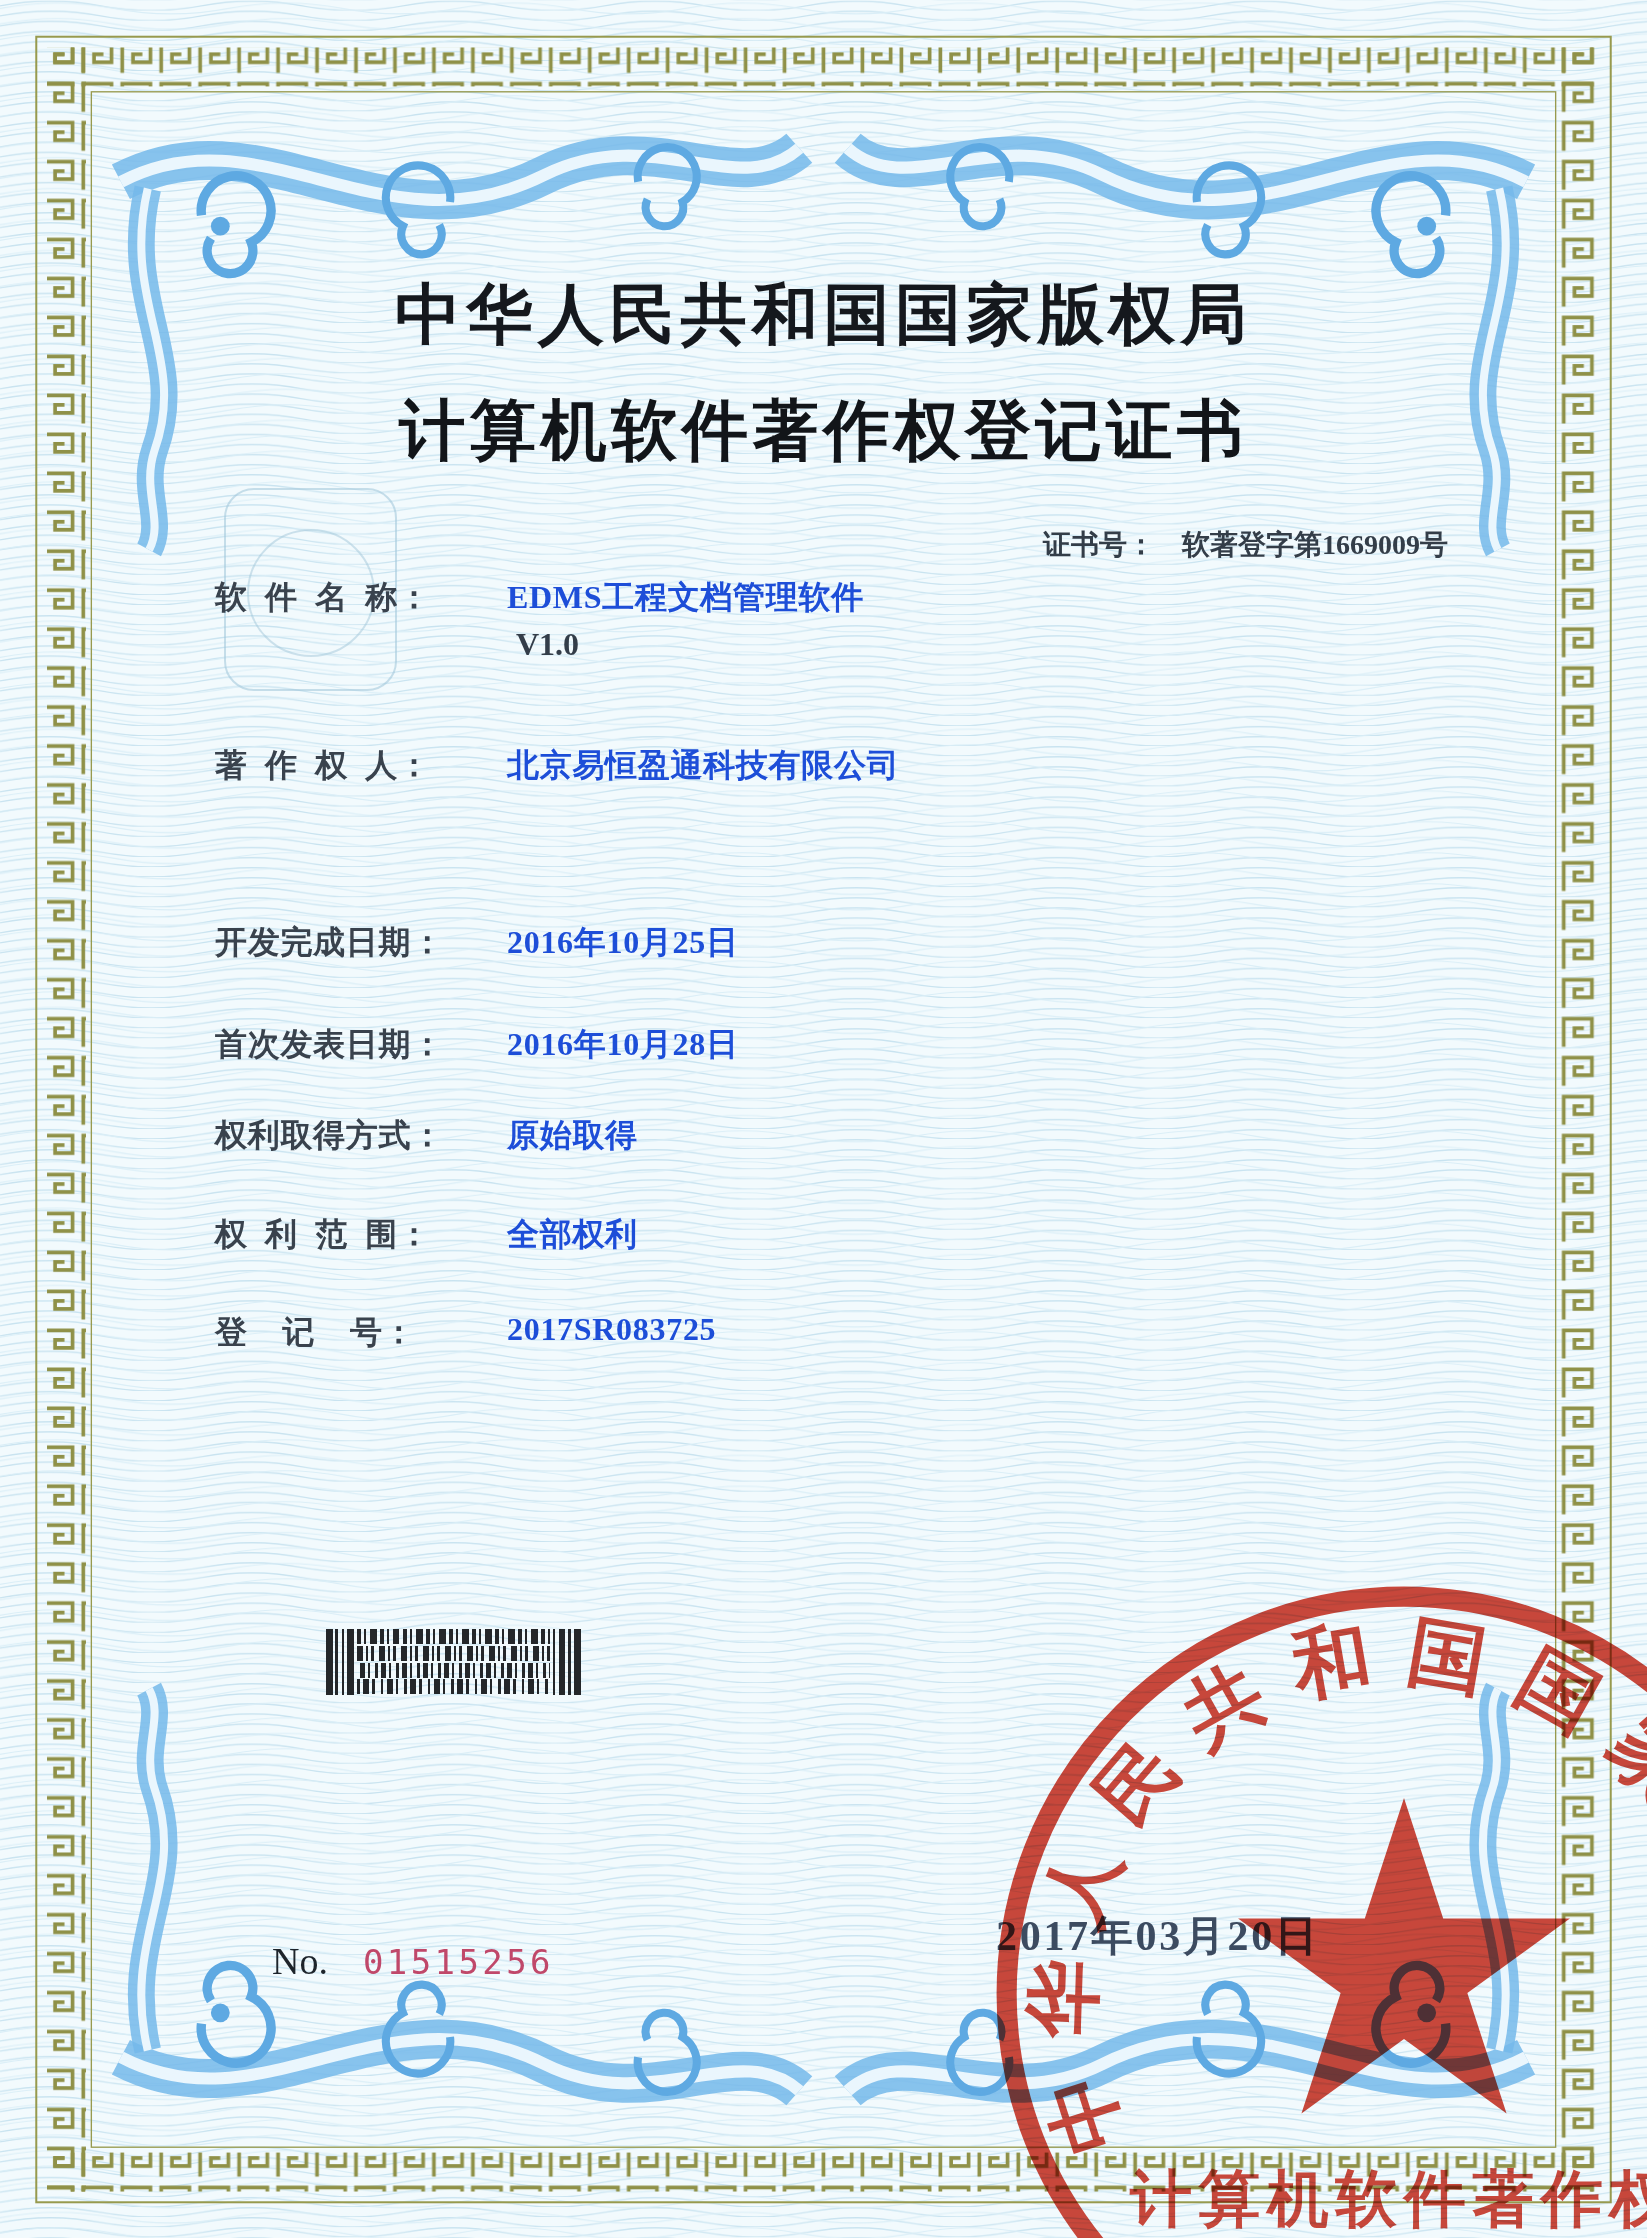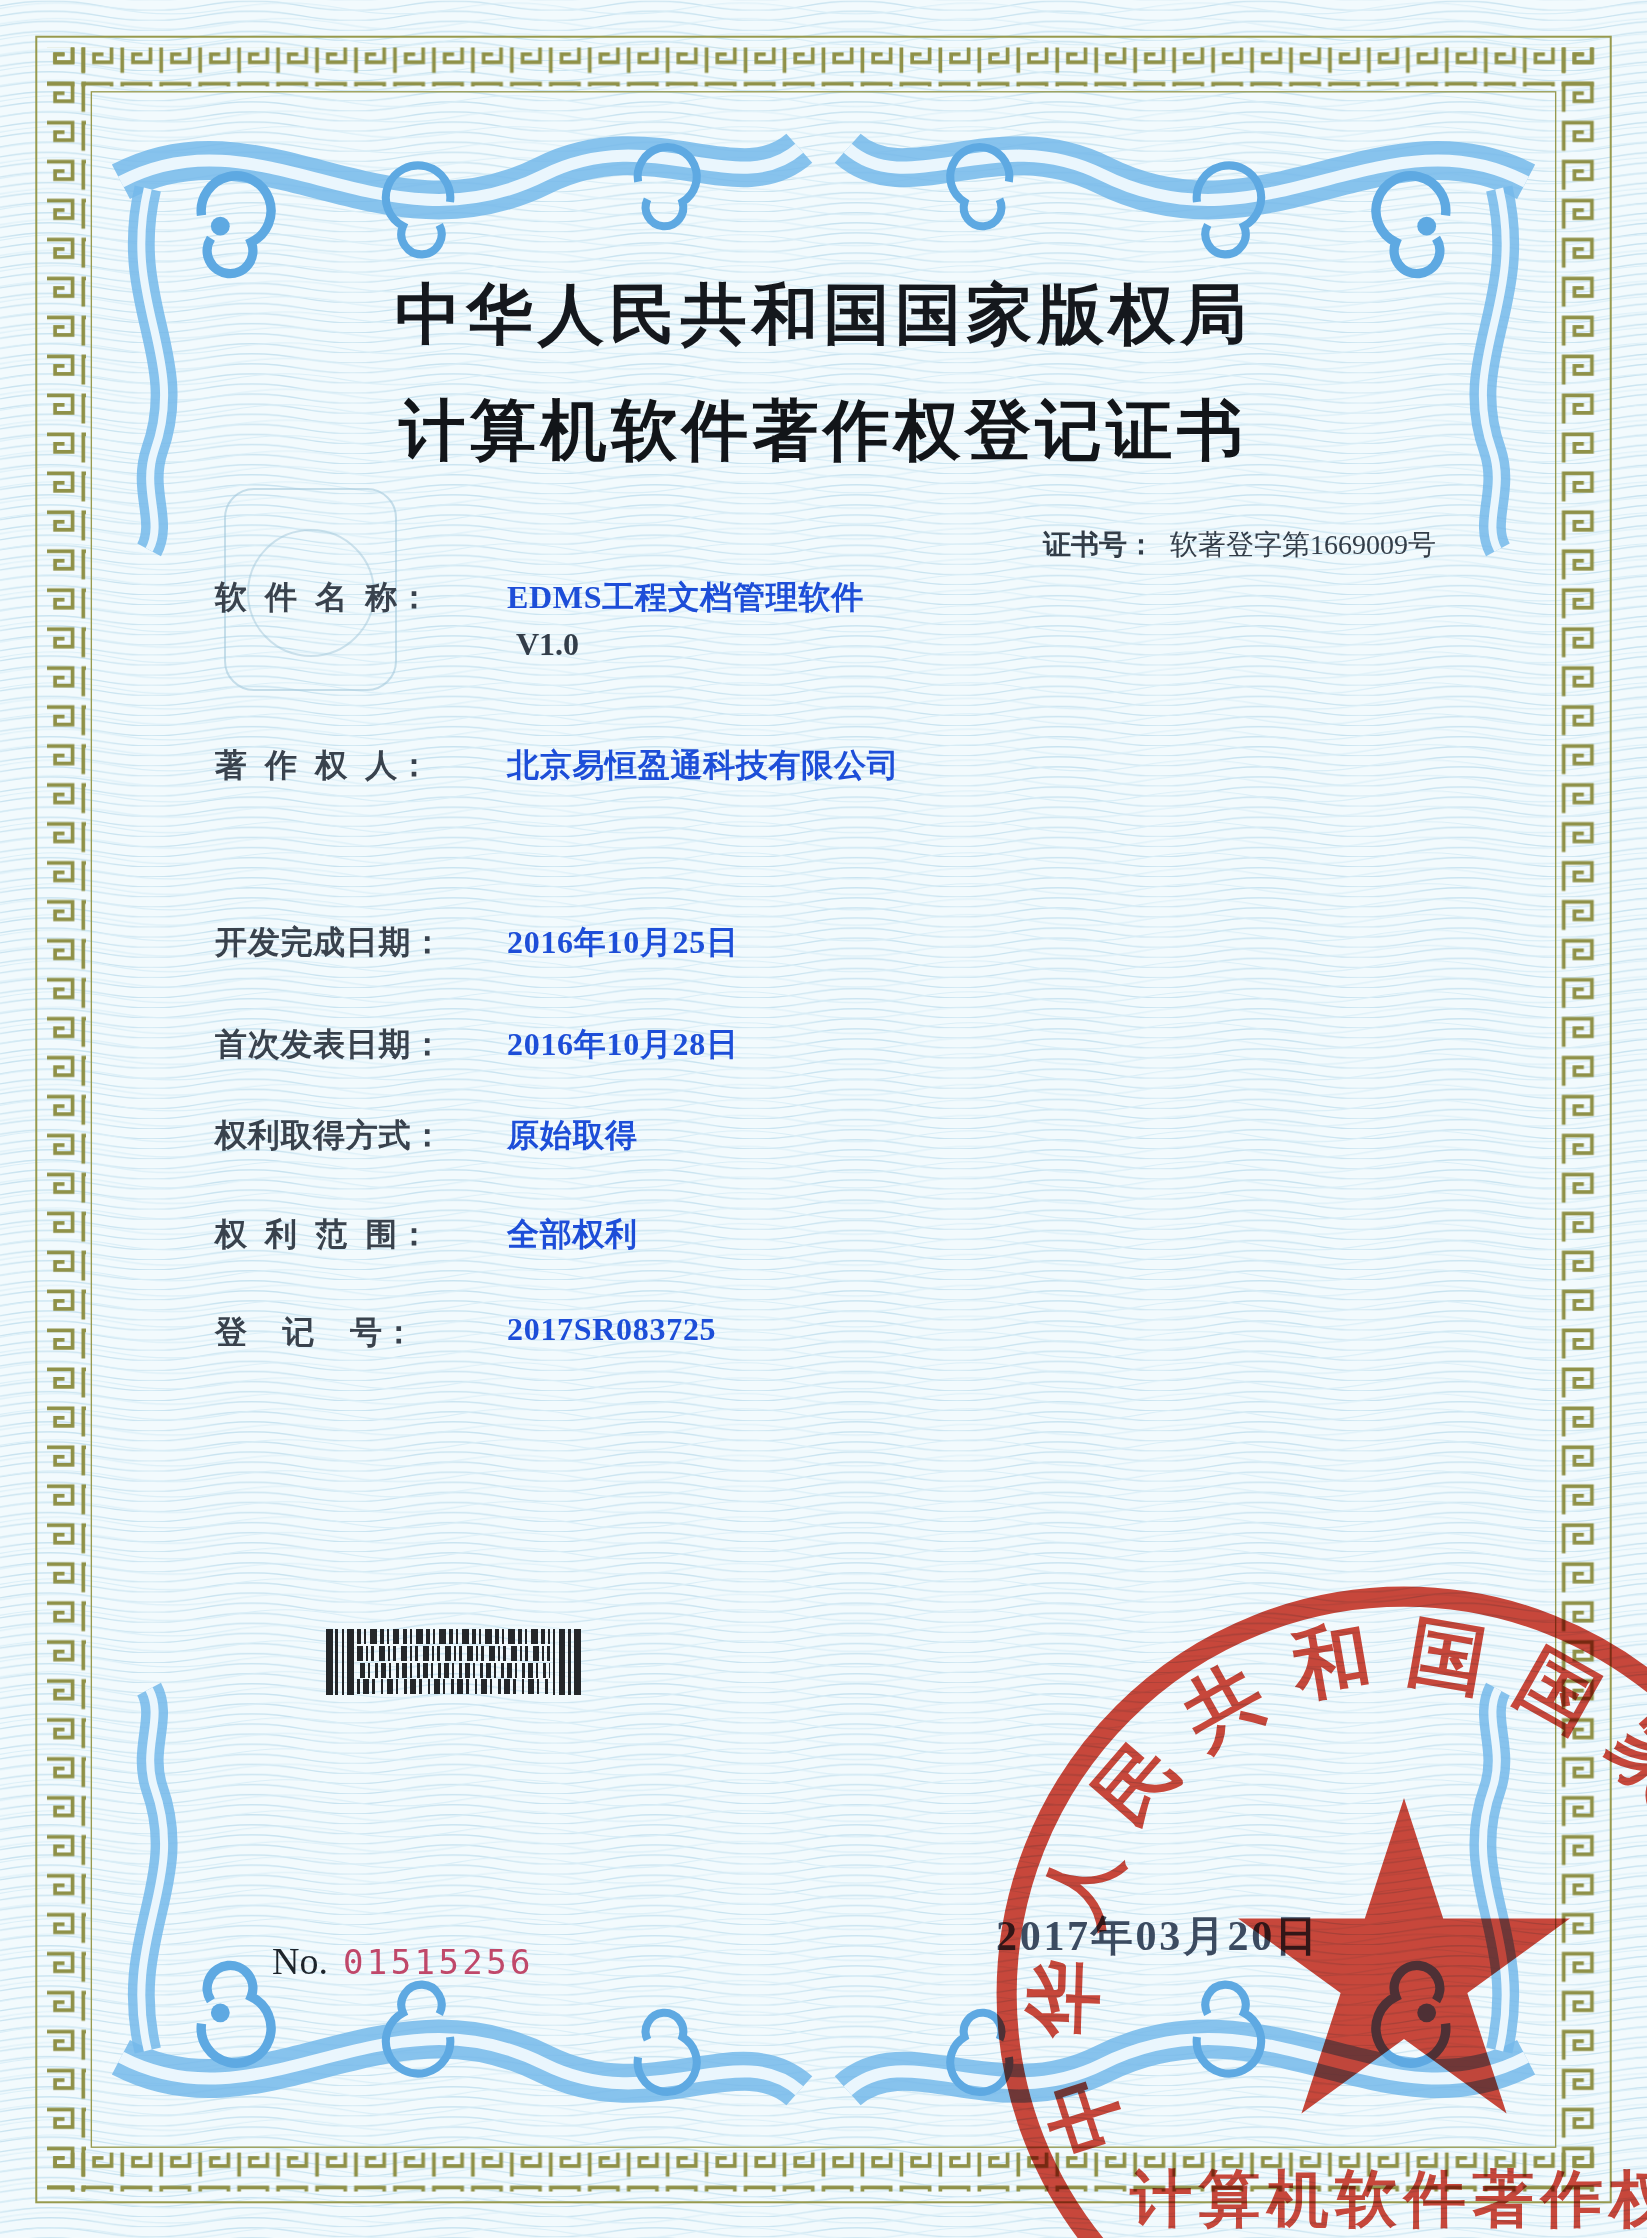--- a/index.html
+++ b/index.html
@@ -16,34 +16,34 @@
   .issuer-title{
     left:0;top:270px;width:100%;text-align:center;
     font-size:66px;font-weight:700;letter-spacing:5.4px;color:#15181d;z-index:3;
   }
   .doc-title{
     left:0;top:386px;width:100%;text-align:center;
     font-size:66px;font-weight:700;letter-spacing:4.7px;color:#121519;z-index:3;
   }
   .cert-no{left:1015px;top:494px;font-size:28px;color:#333d48;z-index:3;white-space:pre;}
   .cert-no .lbl{font-weight:700;}
-  .cert-no .val{margin-left:15px;font-weight:400;}
+  .cert-no .val{margin-left:27px;font-weight:700;}
   .field-row{left:215px;font-size:32px;color:#39424d;z-index:3;height:54px;width:1142px;}
   .field-row .label{white-space:pre;font-weight:700;letter-spacing:0.7px;}
   .field-row .value{position:absolute;left:292px;top:0;font-weight:600;color:#1d4ed8;letter-spacing:0.7px;white-space:pre;}
   .field-row .value2{position:absolute;left:301px;top:50px;font-weight:600;color:#333d49;}
   .statement{
     left:202px;top:1403px;width:1203px;
     font-size:38px;line-height:98px;letter-spacing:1.3px;
     text-indent:58px;color:#39434e;font-weight:600;z-index:3;
   }
   .serial{left:272px;top:1939px;font-size:38px;color:#1d242b;z-index:6;}
   .serial .val{
     font-family:"DejaVu Sans Mono","Liberation Mono",monospace;
-    font-size:34px;color:#c0486a;letter-spacing:3.4px;margin-left:15px;font-weight:500;text-align:center;
+    font-size:34px;color:#c0486a;letter-spacing:3.4px;margin-left:35px;font-weight:500;text-align:center;
   }
   .seal-date{
     left:996px;top:1908px;font-size:42px;font-weight:600;
     letter-spacing:2.7px;color:#3c4b60;z-index:4;white-space:pre;
   }
   
   .watermark{
     left:224px;top:488px;width:169px;height:199px;
     border:2px solid rgba(158,196,216,0.55);border-radius:30px;z-index:1;
   }

